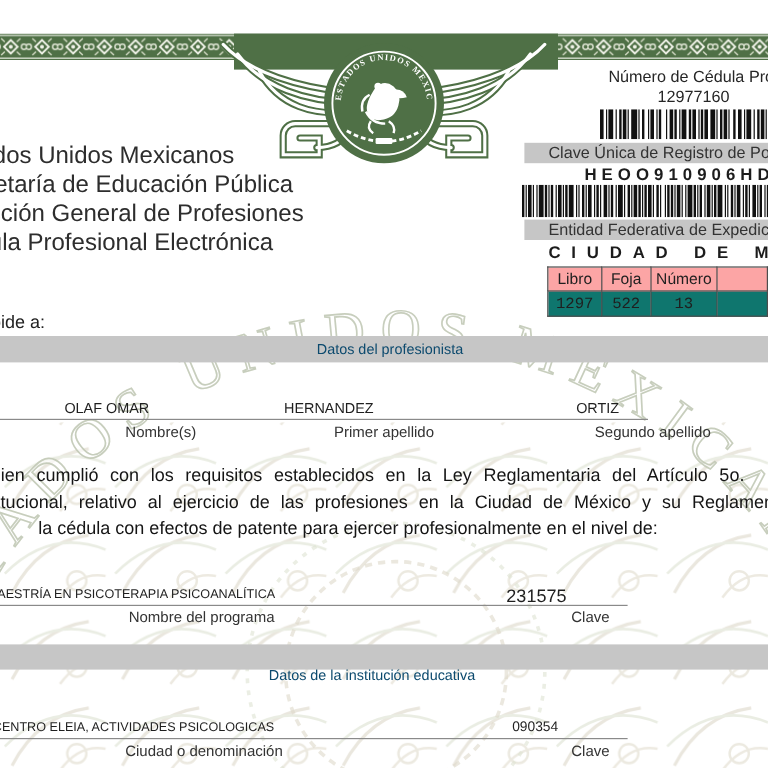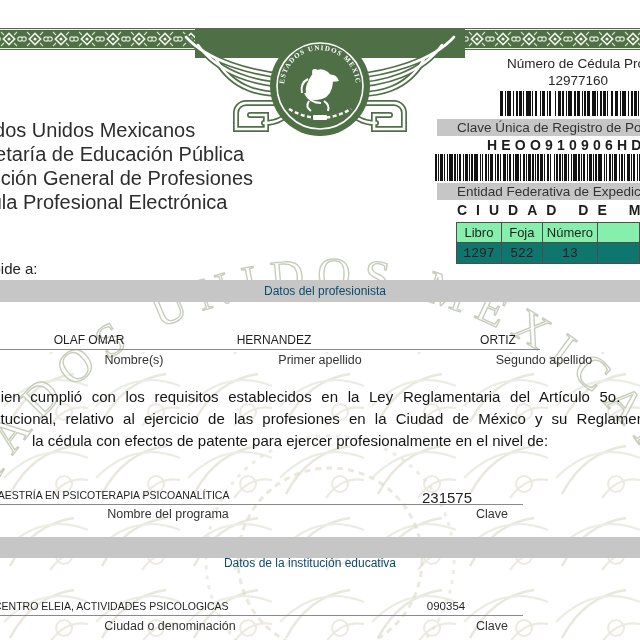--- a/index.html
+++ b/index.html
@@ -13,21 +13,21 @@
   
   .hdr-line{left:-46px;font-size:20px;line-height:24px;color:#2d2d2d;}
   
   .rlabel{font-size:13.5px;color:#262626;}
   .gray-band{background:#c6c6c6;height:17px;}
   .band-txt{font-size:13.5px;line-height:17px;color:#333;}
   #curp-value{left:487px;top:137px;font-size:14px;font-weight:bold;letter-spacing:4.2px;color:#1c1c1c;}
   #entidad-value{left:457px;top:202px;font-size:14px;font-weight:bold;letter-spacing:9px;color:#1c1c1c;}
   
   table#reg{position:absolute;left:456px;top:222px;border-collapse:collapse;font-size:13px;color:#1f1f1f;}
-  table#reg th{background:#86efac;font-weight:normal;height:19px;}
+  table#reg th{background:#fca5a5;font-weight:normal;height:19px;}
   table#reg td{height:20px;text-align:center;background:#0f766e;font-family:Liberation Mono, monospace;}
   table#reg th,table#reg td{border:1px solid #4d4d4d;padding:0 4px;}
   .colw{width:46px;} .colw4{width:104px;}
   
   .section-band{left:-10px;width:660px;height:22px;background:#c6c6c6;}
   .section-title{font-size:12px;line-height:22px;color:#0c4a6e;}
   
   .field-value{font-size:12px;color:#1f1f1f;}
   .caps-value{font-size:10.5px;color:#1f1f1f;}
   .field-label{font-size:12.5px;color:#333;margin-left:44px;}

